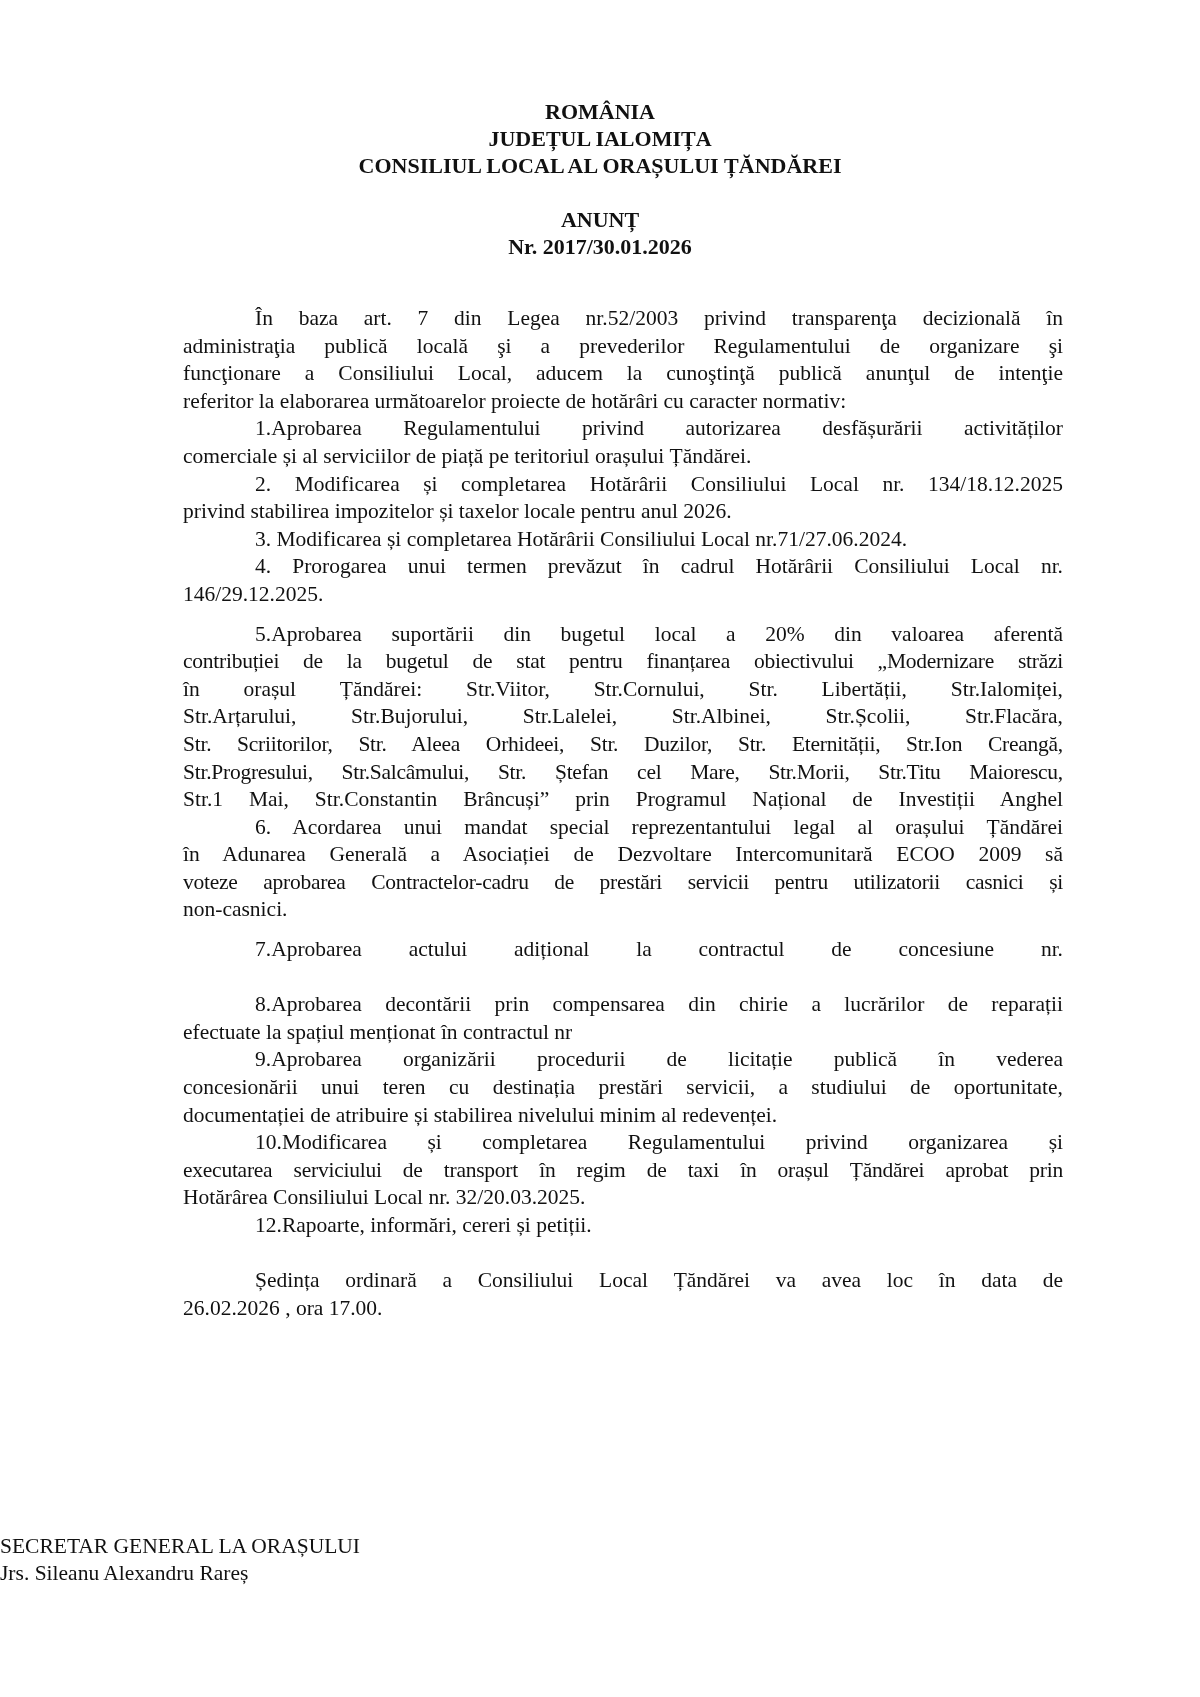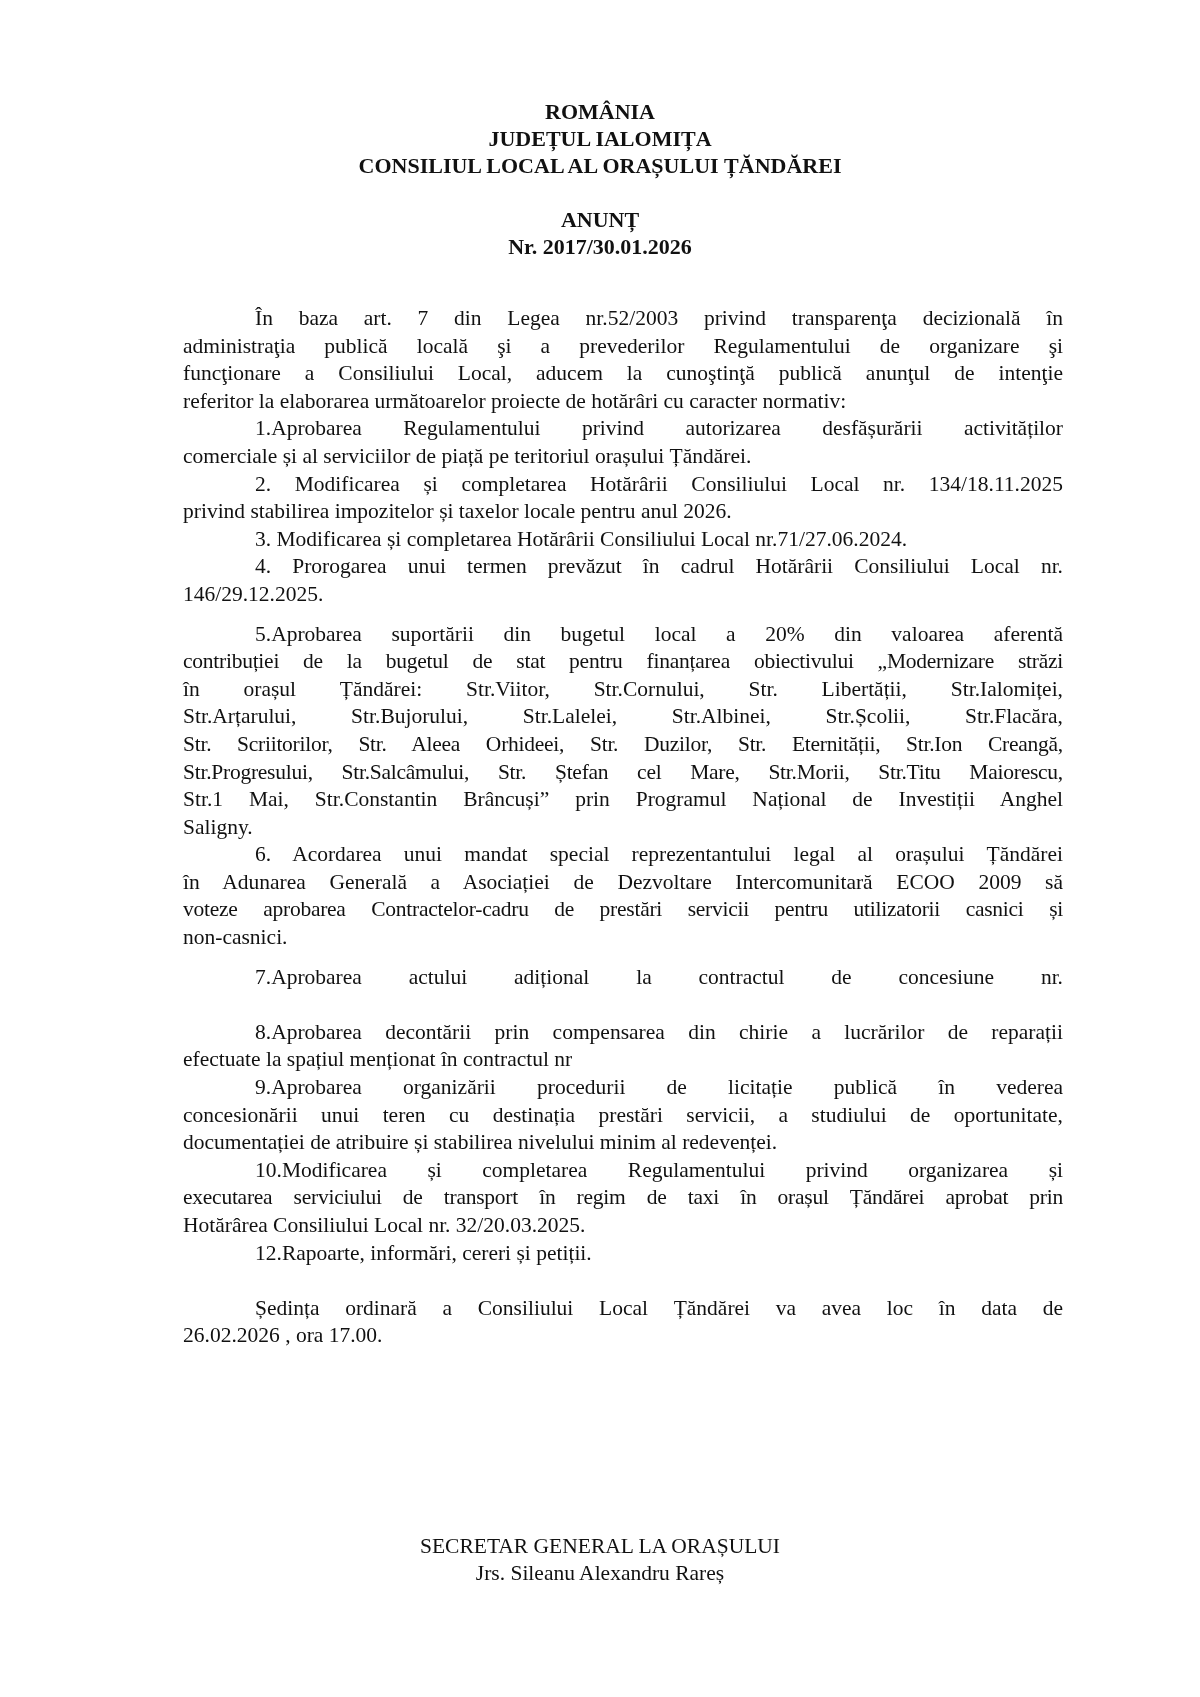--- a/index.html
+++ b/index.html
@@ -21,21 +21,21 @@
   .ln {
     display: block; text-align: justify; text-align-last: justify;
     white-space: nowrap; height: 27.6px; overflow: visible;
   }
   .ln.indent { padding-left: 72px; }
   .ln.last { text-align-last: left; }
   .ln.cond { letter-spacing: -0.25px; }
   .spacer { height: 27.6px; }
   .spacer.half { height: 12px; }
   .sign {
-    position: absolute; left: 0; top: 1533px; width: 1200px; text-align: center;
+    position: absolute; left: 0; top: 1533px; width: 1200px; text-align: left;
     font-size: 21.5px; line-height: 27px;
   }
   .sign .line { display: block; }
 </style>
 </head>
 <body>
 
 <div class="page">
 
   <div class="header">
@@ -53,40 +53,39 @@
       <span class="ln">administraţia publică locală şi a prevederilor Regulamentului de organizare şi</span>
       <span class="ln">funcţionare a Consiliului Local, aducem la cunoştinţă publică anunţul de intenţie</span>
       <span class="ln last">referitor la elaborarea următoarelor proiecte de hotărâri cu caracter normativ:</span>
     </div>
 
     <div>
       <span class="ln indent">1.Aprobarea Regulamentului privind  autorizarea desfășurării activităților</span>
       <span class="ln last">comerciale și al serviciilor de piață pe teritoriul orașului Țăndărei.</span>
     </div>
     <div>
-      <span class="ln indent">2. Modificarea și completarea Hotărârii Consiliului Local nr. 134/18.11.2025</span>
+      <span class="ln indent">2. Modificarea și completarea Hotărârii Consiliului Local nr. 134/18.12.2025</span>
       <span class="ln last">privind stabilirea impozitelor și taxelor locale pentru anul 2026.</span>
     </div>
     <div>
       <span class="ln indent last">3. Modificarea și completarea Hotărârii Consiliului Local nr.71/27.06.2024.</span>
     </div>
     <div>
       <span class="ln indent">4. Prorogarea unui termen prevăzut în cadrul Hotărârii Consiliului Local nr.</span>
       <span class="ln last">146/29.12.2025.</span>
     </div>
     <div class="spacer half"></div>
     <div>
       <span class="ln indent">5.Aprobarea suportării din bugetul local a 20% din valoarea aferentă</span>
       <span class="ln cond">contribuției de la bugetul de stat pentru finanțarea obiectivului „Modernizare străzi</span>
       <span class="ln">în orașul Țăndărei: Str.Viitor, Str.Cornului, Str. Libertății, Str.Ialomiței,</span>
       <span class="ln">Str.Arțarului, Str.Bujorului, Str.Lalelei, Str.Albinei, Str.Școlii, Str.Flacăra,</span>
       <span class="ln cond">Str. Scriitorilor, Str. Aleea Orhideei, Str. Duzilor, Str. Eternității, Str.Ion Creangă,</span>
       <span class="ln cond">Str.Progresului, Str.Salcâmului, Str. Ștefan cel Mare, Str.Morii, Str.Titu Maiorescu,</span>
       <span class="ln">Str.1 Mai, Str.Constantin Brâncuși” prin Programul Național de Investiții Anghel</span>
-      <span class="ln last">Saligny.</span>
     </div>
     <div>
       <span class="ln indent">6. Acordarea unui mandat special reprezentantului legal al orașului Țăndărei</span>
       <span class="ln">în Adunarea Generală a Asociației de Dezvoltare Intercomunitară ECOO 2009 să</span>
       <span class="ln cond">voteze aprobarea  Contractelor-cadru de prestări servicii pentru utilizatorii casnici și</span>
       <span class="ln last">non-casnici.</span>
     </div>
     <div class="spacer half"></div>
     <div>
       <span class="ln indent">7.Aprobarea actului adițional la contractul de concesiune nr.</span>

